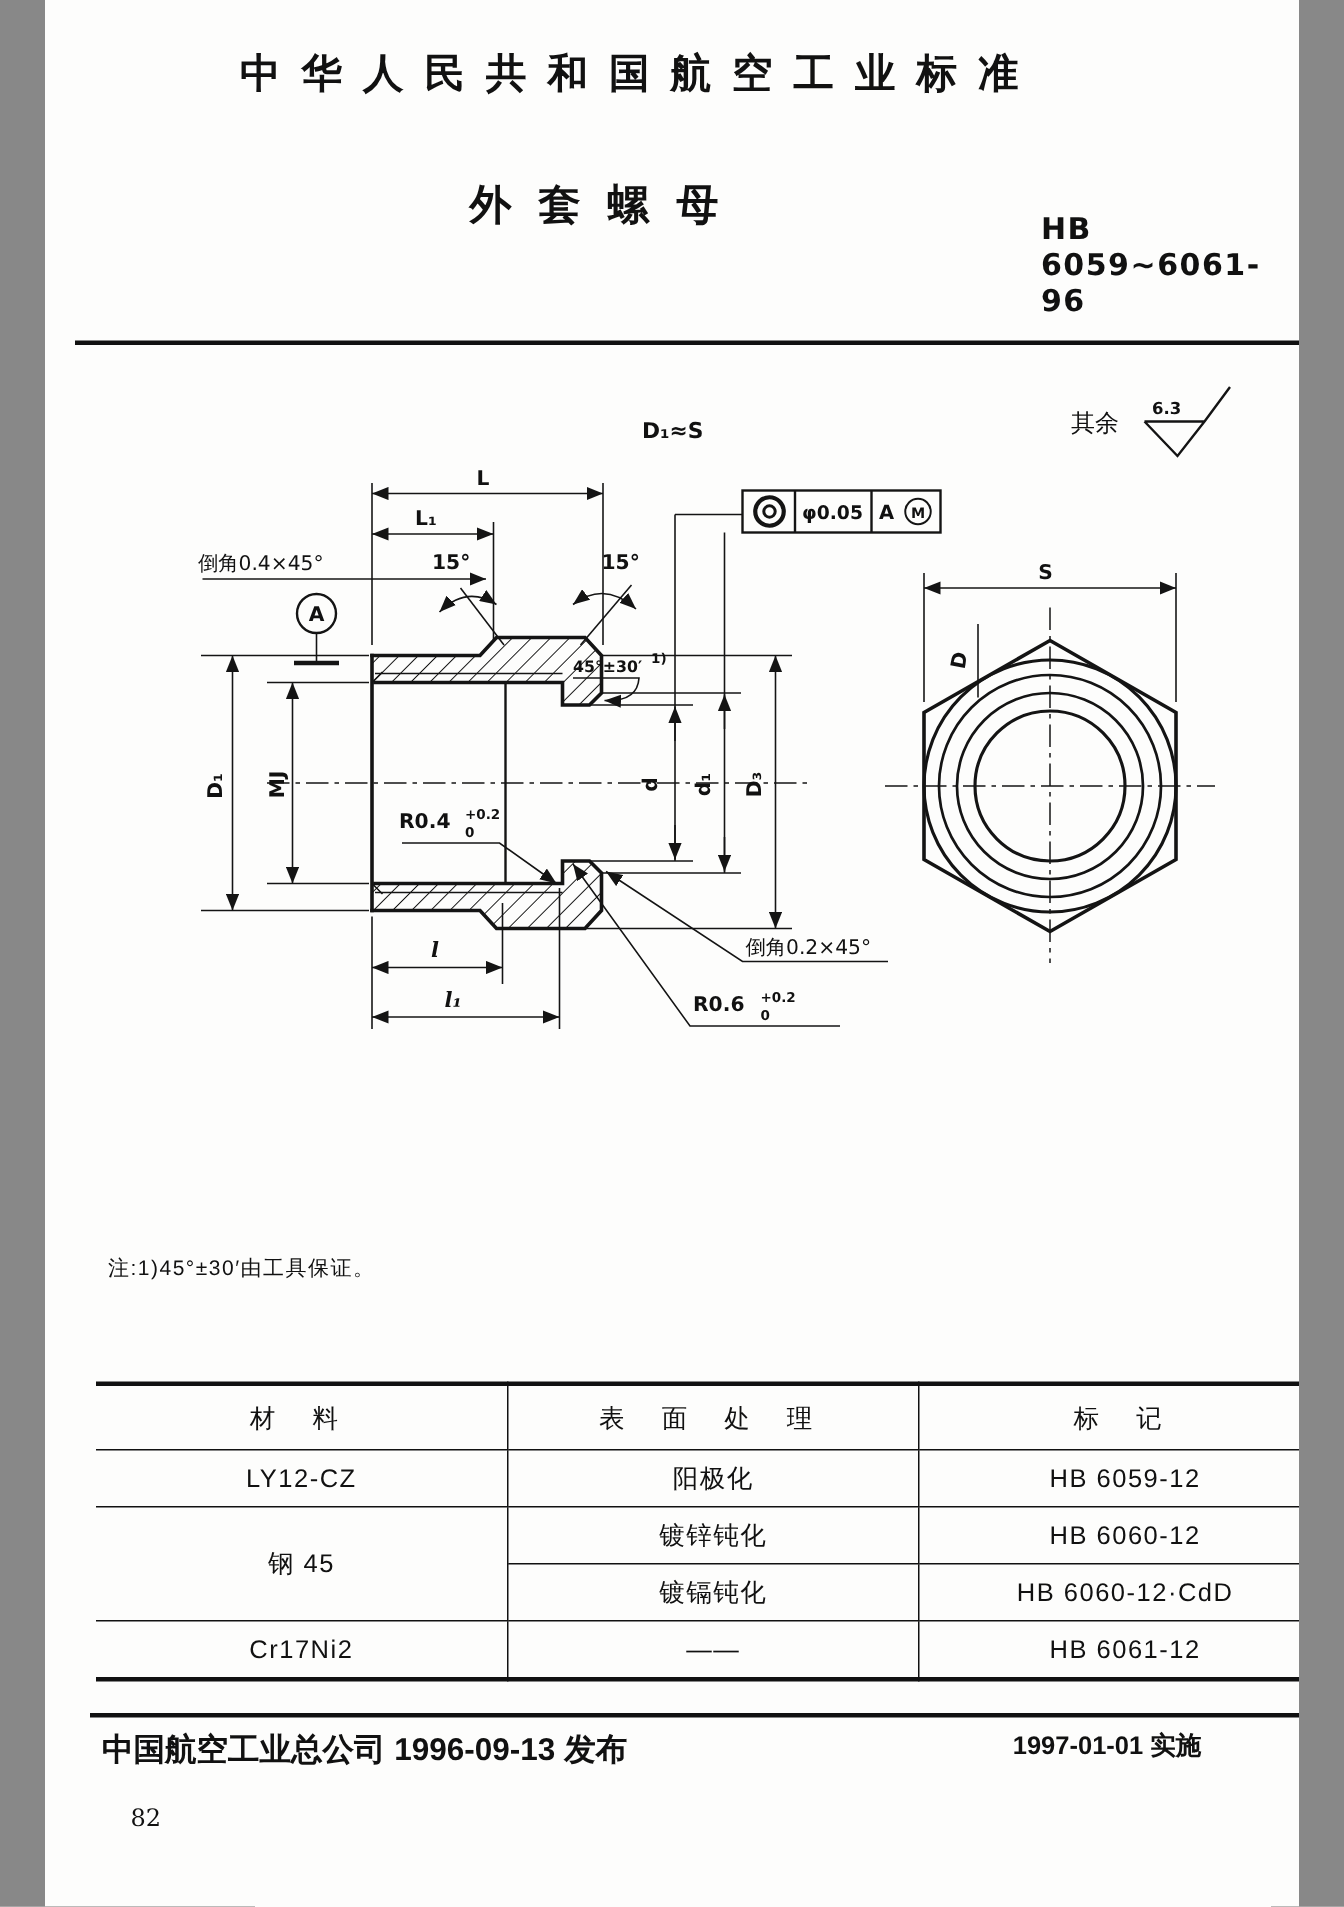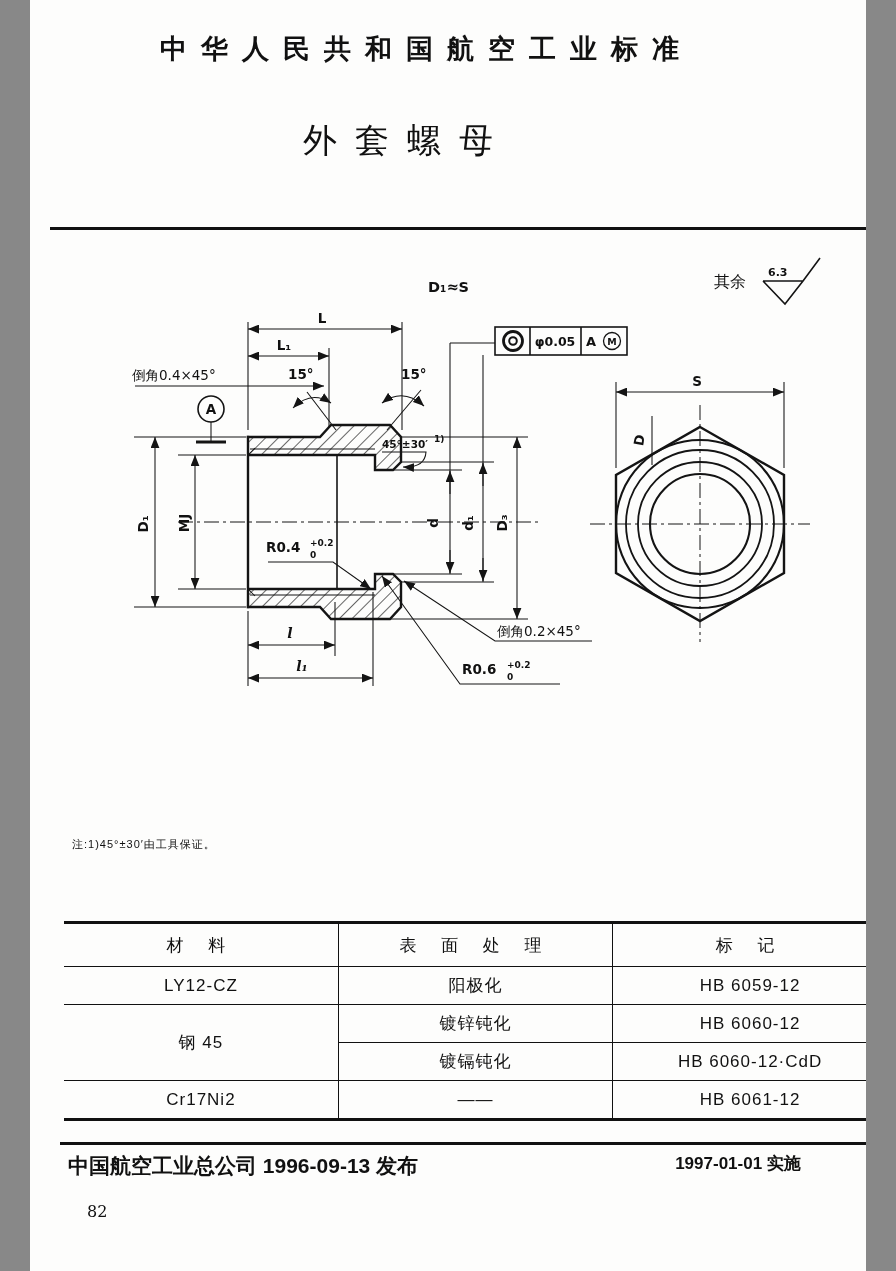--- a/index.html
+++ b/index.html
@@ -1,25 +1,25 @@
 <!DOCTYPE html>
 <html><head>
 <meta charset="utf-8">
 <style>
   html,body{margin:0;padding:0;background:#888;}
   .page{position:relative;width:836px;height:1271px;margin:0 auto;background:#fdfdfc;
         font-family:"Liberation Sans","DejaVu Sans",sans-serif;color:#111;overflow:hidden;}
   .abs{position:absolute;}
   .std-label{left:130px;top:31px;font-size:27px;font-weight:700;letter-spacing:14px;white-space:nowrap;}
-  .doc-title{left:273px;top:118px;font-size:34px;font-weight:400;letter-spacing:18px;white-space:nowrap;}
+  .doc-title{left:283px;top:118px;font-size:28px;font-weight:700;letter-spacing:18px;white-space:nowrap;}
   .std-num{left:664px;top:140px;font-size:20px;font-weight:700;font-family:"DejaVu Sans",sans-serif;letter-spacing:1px;}
   .top-rule{left:20px;top:227px;width:856px;height:3px;background:#111;}
   .drawing{left:0;top:240px;width:896px;height:480px;}
 
-  .note{left:42px;top:837px;font-size:11px;letter-spacing:1px;}
+  .note{left:42px;top:837px;font-size:14px;letter-spacing:1px;}
   .example{left:60px;top:877px;font-size:17.5px;}
 
   table.spec{position:absolute;left:34px;top:921px;width:823px;border-collapse:collapse;table-layout:fixed;
              border-top:3px solid #111;border-bottom:3px solid #111;}
   table.spec th,table.spec td{border-top:1.4px solid #111;border-bottom:1.4px solid #111;
              text-align:center;vertical-align:middle;padding:0;font-weight:400;
              font-size:17px;font-family:"Liberation Sans","DejaVu Sans",sans-serif;}
   table.spec th{height:42px;letter-spacing:10px;}
   table.spec td{height:37px;letter-spacing:1px;}
   .vr{border-right:1.4px solid #111 !important;}
@@ -44,20 +44,21 @@
   .tol{font-size:9px;font-weight:700;}
   .sm{font-size:10.5px;font-weight:700;}
 </style>
 </head>
 <body>
 
 <div class="page">
 
   <div class="abs std-label">中华人民共和国航空工业标准</div>
   <div class="abs doc-title">外套螺母</div>
+  <div class="abs std-num">HB 6059~6061-96</div>
   <div class="abs top-rule"></div>
 
   <svg class="abs drawing" viewBox="0 0 896 480">
     <defs>
       <pattern id="h45" width="9" height="9" patternUnits="userSpaceOnUse" patternTransform="rotate(45)">
         <line x1="0" y1="0" x2="0" y2="9" stroke="#141414" stroke-width="1.3"></line>
       </pattern>
       <marker id="arw" viewBox="0 0 10 8" refX="10" refY="4" markerWidth="11" markerHeight="9" orient="auto-start-reverse" markerUnits="userSpaceOnUse">
         <path d="M0,0 L10,4 L0,8 Z" fill="#141414"></path>
       </marker>

